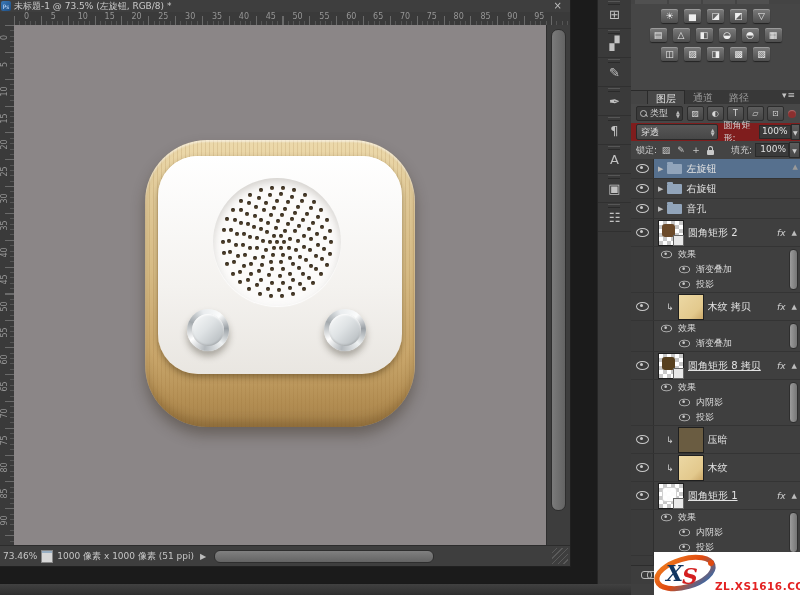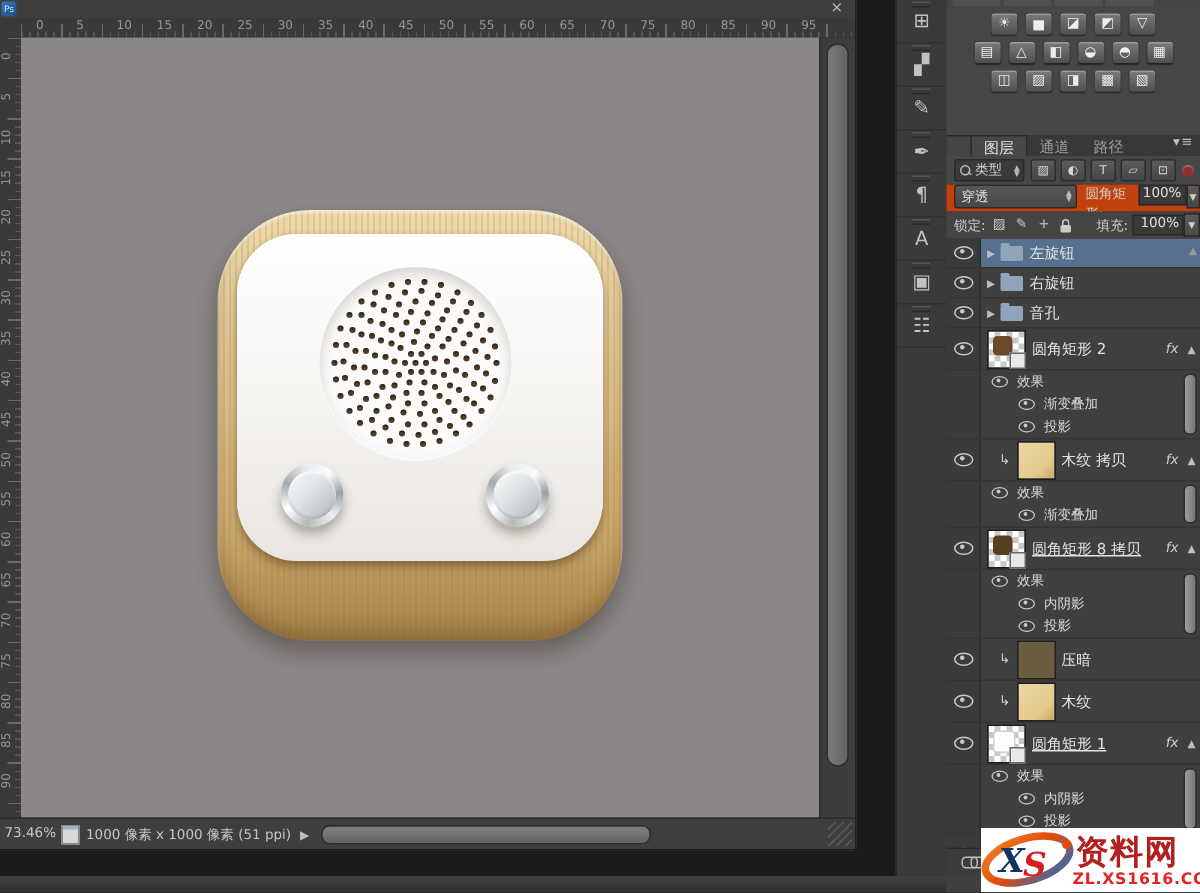--- a/index.html
+++ b/index.html
@@ -102,22 +102,22 @@
               display:flex;align-items:center;gap:4px;padding-left:5px;border-bottom:1px solid #2f2f2f;}
   #kind-select{width:62px;height:13px;background:#3a3a3a;border:1px solid #2a2a2a;border-radius:2px;
                display:flex;align-items:center;font-size:9px;color:#d3d3d3;padding-left:3px;gap:3px;}
   .mag{width:5px;height:5px;border:1px solid #bbb;border-radius:50%;position:relative;}
   .mag::after{content:"";position:absolute;left:4px;top:4px;width:3px;height:1px;background:#bbb;transform:rotate(45deg);}
   .updn{margin-left:auto;margin-right:2px;font-size:5px;line-height:4px;color:#bbb;display:flex;flex-direction:column;}
   .fbtn{width:15px;height:13px;border-radius:2px;background:linear-gradient(180deg,#5c5c5c,#454545);
         border:1px solid #2d2d2d;color:#d8d8d8;font-size:8px;display:flex;align-items:center;justify-content:center;}
   #filter-toggle{margin-left:auto;margin-right:4px;width:12px;height:8px;border-radius:4px;background:#8c2f2f;
         box-shadow:inset 0 1px 1px rgba(255,255,255,.3);}
-  #blend-row{position:absolute;left:0;top:123px;right:0;height:18px;background:#c2410c;display:flex;
-             align-items:flex-start;font-size:9px;color:#cfcfcf;padding-left:5px;border-bottom:1px solid #2f2f2f;}
+  #blend-row{position:absolute;left:0;top:123px;right:0;height:18px;background:#7f1d1d;display:flex;
+             align-items:center;font-size:9px;color:#cfcfcf;padding-left:5px;border-bottom:1px solid #2f2f2f;}
   #blend-select{width:92px;height:14px;background:linear-gradient(180deg,#575757,#474747);
                 border:1px solid #2a2a2a;border-radius:2px;display:flex;align-items:center;
                 padding-left:4px;font-size:9px;color:#e0e0e0;}
   .valbox{width:34px;height:12px;background:#3a3a3a;border:1px solid #2a2a2a;text-align:right;
           padding-right:2px;margin-left:3px;font-size:9px;color:#e0e0e0;}
   .valdrop{width:9px;height:14px;background:linear-gradient(180deg,#5c5c5c,#474747);border:1px solid #2a2a2a;
            font-size:6px;color:#ccc;display:flex;align-items:center;justify-content:center;}
   #lock-row{position:absolute;left:0;top:141px;right:0;height:18px;background:#444;display:flex;
             align-items:center;font-size:9px;color:#cfcfcf;padding-left:5px;border-bottom:1px solid #2a2a2a;}
   .lockico{width:12px;height:12px;margin-left:3px;display:flex;align-items:center;justify-content:center;
@@ -172,20 +172,21 @@
   #wm-url{position:absolute;left:61px;top:28px;font-size:10.5px;font-weight:bold;color:#e32222;letter-spacing:.5px;}
 </style>
 </head>
 <body>
 
 <div id="app">
 
   <div id="doc-window">
     <div id="doc-titlebar">
       <span id="doc-icon">Ps</span>
+      <span>未标题-1 @ 73.5% (左旋钮, RGB/8) *</span>
       <span id="doc-close">×</span>
     </div>
     <div id="ruler-corner"></div>
     <div id="hruler">
         <span style="left: 10px;">0</span>
         <span style="left: 36.85px;">5</span>
         <span style="left: 63.7px;">10</span>
         <span style="left: 90.55px;">15</span>
         <span style="left: 117.4px;">20</span>
         <span style="left: 144.25px;">25</span>
@@ -738,17 +739,16 @@
           <stop offset="0" stop-color="#f08020"></stop>
             <stop offset="0.5" stop-color="#e04a10"></stop>
             <stop offset="1" stop-color="#1a6fc4"></stop>
         </linearGradient>
       </defs>
       <ellipse cx="33" cy="21" rx="29" ry="14" fill="none" stroke="url(#wmg)" stroke-width="5" transform="rotate(-16 33 21)"></ellipse>
       <circle cx="59" cy="11" r="3" fill="#e04a10"></circle>
       <text x="14" y="29" font-size="22" font-style="italic" font-weight="bold" fill="#12355f" font-family="DejaVu Serif, serif">X</text>
       <text x="30" y="32" font-size="22" font-style="italic" font-weight="bold" fill="#d41f1f" font-family="DejaVu Serif, serif">S</text>
     </svg>
-    <div id="wm-brand">资料网</div>
     <div id="wm-url">ZL.XS1616.COM</div>
   </div>
 
 </div>
 
 </body></html>

